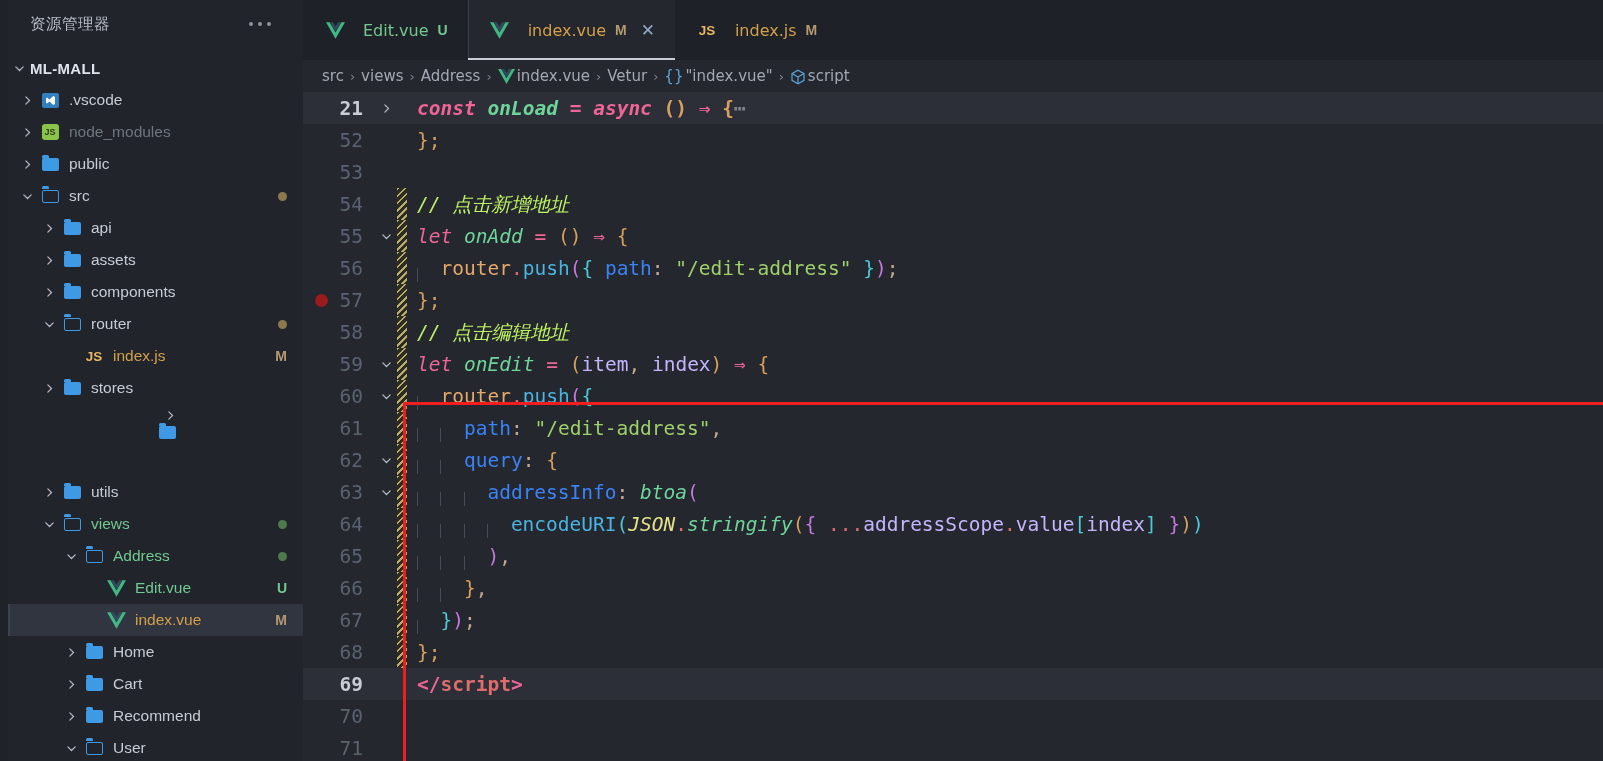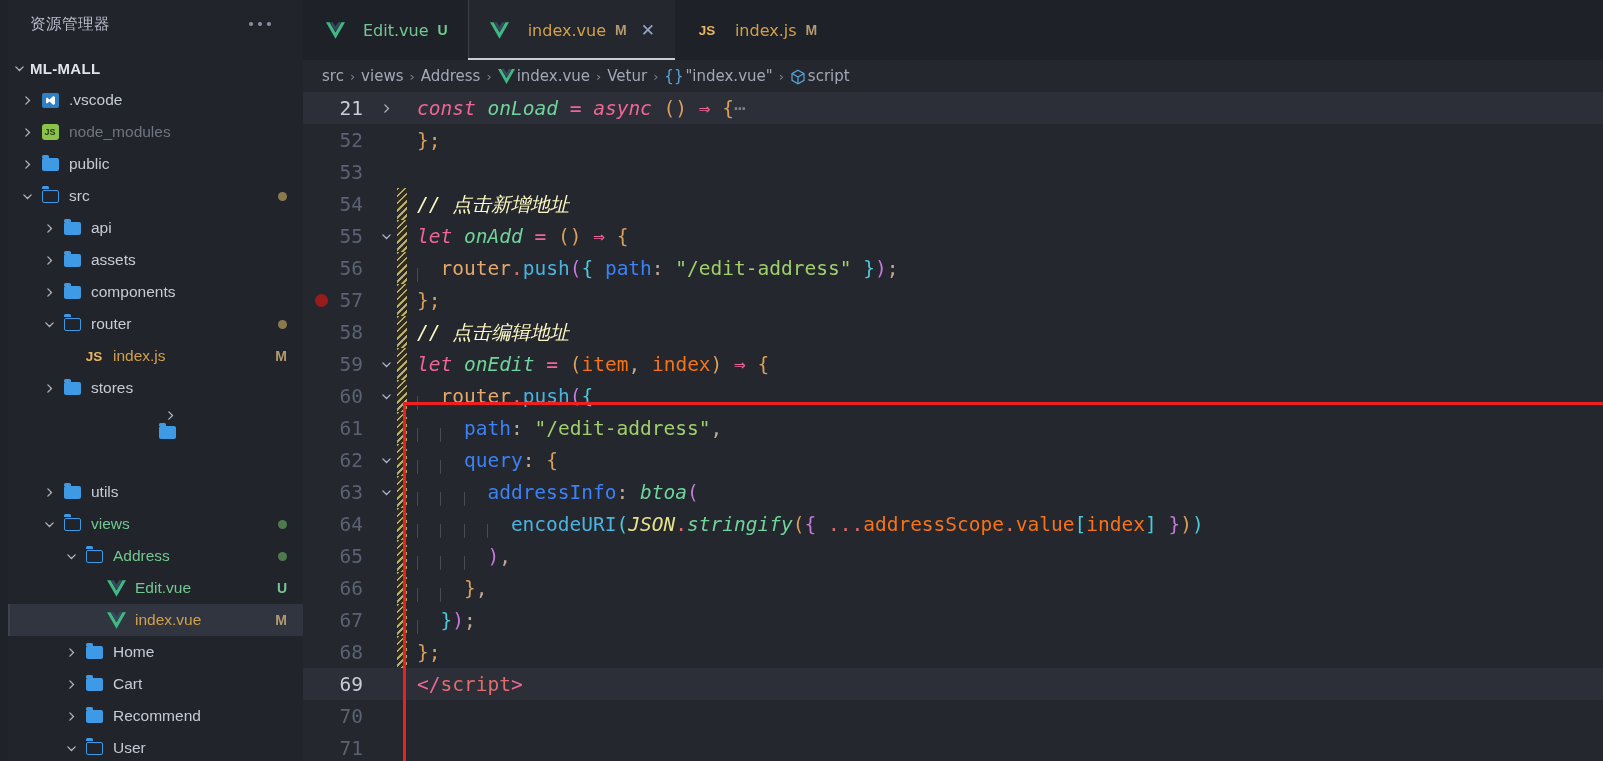--- a/index.html
+++ b/index.html
@@ -101,21 +101,21 @@
   .sep { color: #7b828e; font-size: 13px; }
   .crumb-ico { display: inline-flex; align-items: center; margin-right: 2px; vertical-align: middle; }
   .brace { color: #5aa5d8; font-size: 15px; }
 
   
   .code-wrap { position: absolute; top: 92px; left: 0; right: 0; bottom: 0; overflow: hidden; }
   .code-line {
     position: relative; height: 32px; display: flex; align-items: center;
     font-family: "DejaVu Sans Mono", monospace; font-size: 19.5px; white-space: pre;
   }
-  .code-line.current { background: #2c2f38; }
+  .code-line.current { background: #2c2f38; font-weight: bold; }
   .brk { position: absolute; left: 12px; width: 13px; height: 13px; border-radius: 50%; background: #9a1b1b; }
   .lnum {
     width: 72px; flex: 0 0 72px; text-align: right; padding-right: 12px;
     color: #5a6273; font-size: 19.5px; font-family: "DejaVu Sans Mono", monospace;
   }
   .lnum.active { color: #c8cdd6; }
   .gitbar {
     width: 10px; flex: 0 0 10px; align-self: stretch;
   }
   .gitbar.changed {
@@ -135,23 +135,23 @@
   .t-paren3  { color: #4ec9d8; }
   .t-brace   { color: #d8a05c; }
   .t-brace2  { color: #4ec9d8; }
   .t-brace3  { color: #c678dd; }
   .t-var     { color: #e5a76a; }
   .t-dot     { color: #e06c6c; }
   .t-method  { color: #4ab3e0; }
   .t-prop    { color: #3b82f6; }
   .t-str     { color: #9fd06a; }
   .t-punct   { color: #c5a890; }
-  .t-comment { color: #fef9c3; font-style: italic; }
+  .t-comment { color: #bef264; font-style: italic; }
   .t-class   { color: #e5e08a; font-style: italic; }
-  .t-param   { color: #f97316; }
+  .t-param   { color: #c4b5fd; }
   .t-tag     { color: #ef6595; }
   .t-tagname { color: #e06c6c; }
   .t-ellip   { color: #7b828e; }
   .t-spread  { color: #e06c6c; }
   .t-idx     { color: #4ec9d8; }
 
   
   .redbox {
     position: absolute; border: 3px solid #f01f1f; pointer-events: none;
     left: 100px; top: 310px; width: 1387px; height: 363px; z-index: 20;

